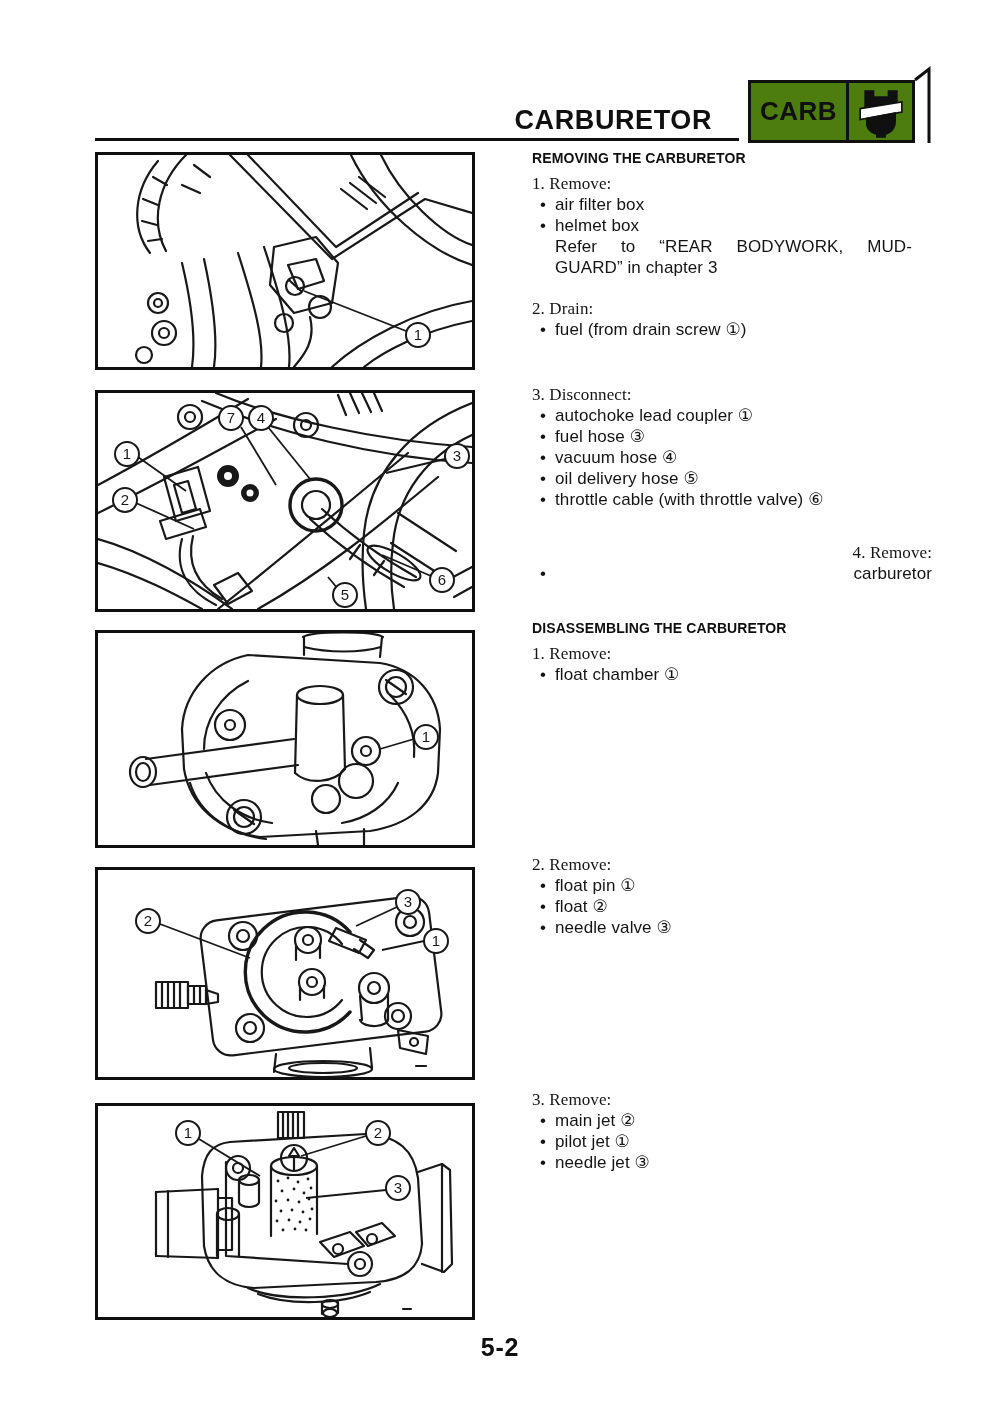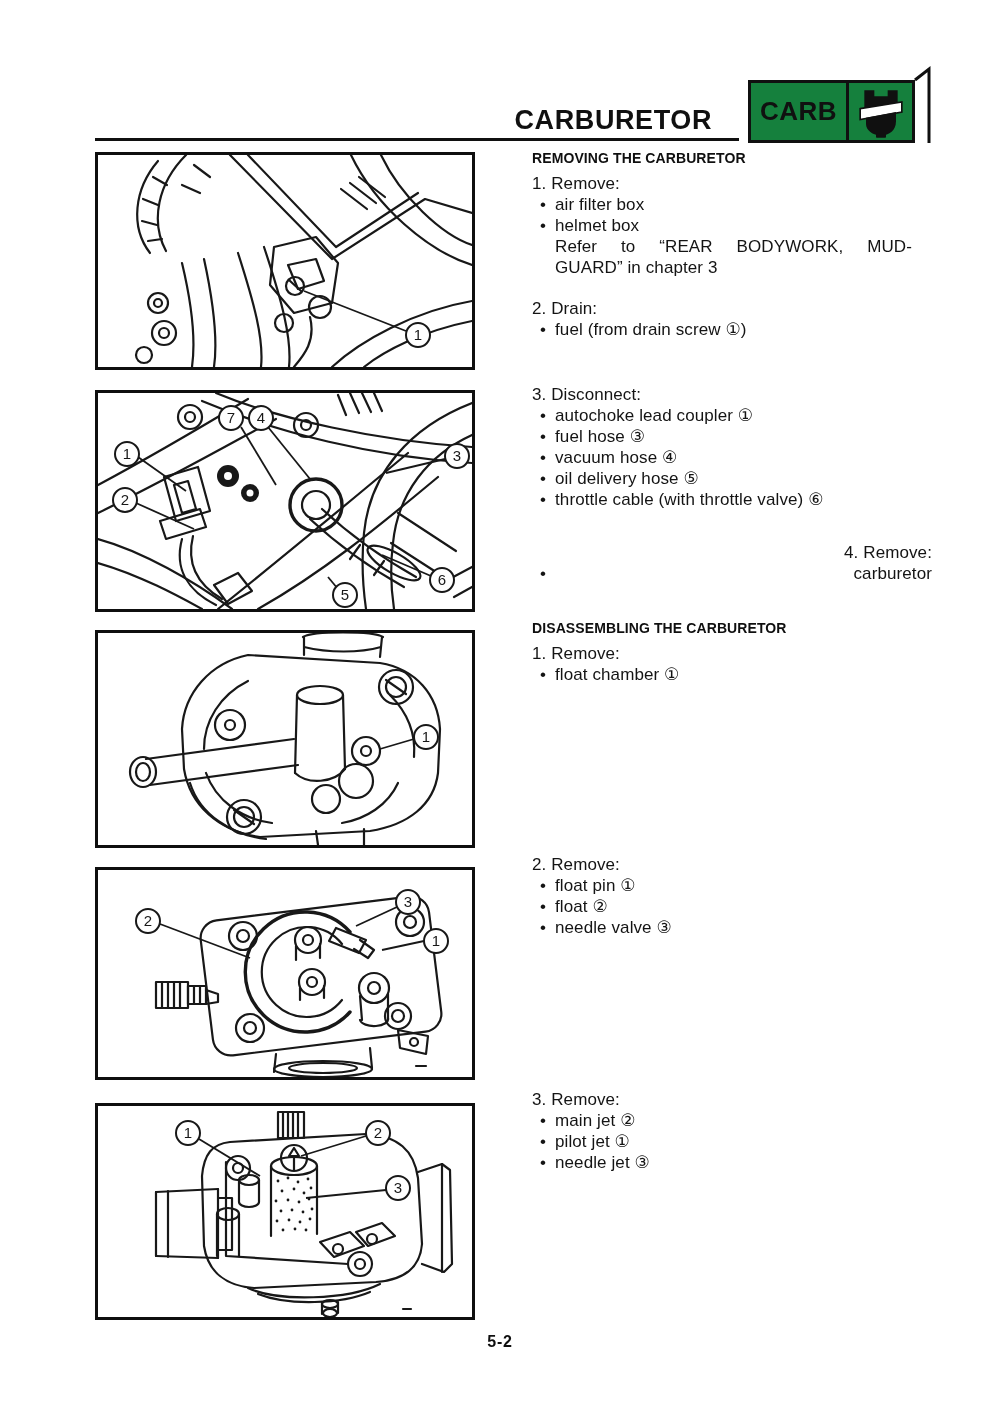--- a/index.html
+++ b/index.html
@@ -11,53 +11,53 @@
   }
   
   .page-title {
     position:absolute; top:105px; left:362px; width:350px;
     text-align:right; font-weight:bold; font-size:27px; line-height:30px;
     letter-spacing:0.6px; color:#101010;
   }
   .title-rule { position:absolute; left:95px; top:138px; width:644px; height:3px; background:#101010; }
   .tab {
     position:absolute; left:748px; top:80px; width:167px; height:63px;
-    border:3px solid #101010; display:flex; background:#15803d;
+    border:3px solid #101010; display:flex; background:#4d7c0f;
   }
   .tab-label {
     flex:1; display:flex; align-items:center; justify-content:center;
     font-weight:bold; font-size:26px; letter-spacing:0.5px; color:#101010;
   }
   .tab-iconcell { width:66px; border-left:3px solid #101010; display:flex; align-items:center; justify-content:center; }
   .tab-shadow { position:absolute; left:740px; top:58px; width:210px; height:100px; pointer-events:none; }
   
   .figbox { position:absolute; left:95px; width:380px; border:3px solid #0f0f0f; background:#fff; }
   .figart { display:block; width:100%; height:100%; }
   .figart * { vector-effect:none; }
   .ln { stroke:#181818; stroke-width:2.2; fill:none; stroke-linecap:round; stroke-linejoin:round; }
   .lnthick { stroke:#181818; stroke-width:3.4; fill:none; stroke-linecap:round; }
   .solid { fill:#181818; stroke:none; }
   .co circle { fill:#ffffff; stroke:#181818; stroke-width:2; }
   .co text { fill:#181818; font-size:15px; font-weight:500; text-anchor:middle; font-family:"Liberation Sans","DejaVu Sans",sans-serif; }
   .leader { stroke:#181818; stroke-width:1.8; fill:none; }
   
   .txt { position:absolute; left:532px; width:400px; font-size:17px; line-height:21px; letter-spacing:0.1px; }
   .heading { font-weight:bold; font-size:14px; line-height:21px; margin-bottom:4px; color:#0f0f0f; }
-  .step-label { line-height:21px; }
+  .step-label { line-height:21px;font-family:Liberation Serif, serif; }
   .gap { margin-top:20px; }
   .gap-lg { margin-top:32px;text-align:right; }
   .bullets { list-style:none; }
   .bullets li { position:relative; padding-left:23px; line-height:21px; }
   .bullets li::before { content:"\2022"; position:absolute; left:8px; top:0; }
   .note { margin-left:23px; width:357px; }
   .note .j { text-align:justify; text-align-last:justify; }
   
   .pageno {
     position:absolute; top:1333px; left:0; width:1000px; text-align:center;
-    font-weight:bold; font-size:16px; letter-spacing:0.8px; color:#0f0f0f;
+    font-weight:bold; font-size:25px; letter-spacing:0.8px; color:#0f0f0f;
   }
 </style>
 </head>
 <body>
 
 <div class="page-title">CARBURETOR</div>
 <div class="title-rule"></div>
 
 <svg class="tab-shadow" viewBox="0 0 210 100">
   <polyline points="175,22 189,11 189,85" fill="none" stroke="#101010" stroke-width="3"></polyline>

